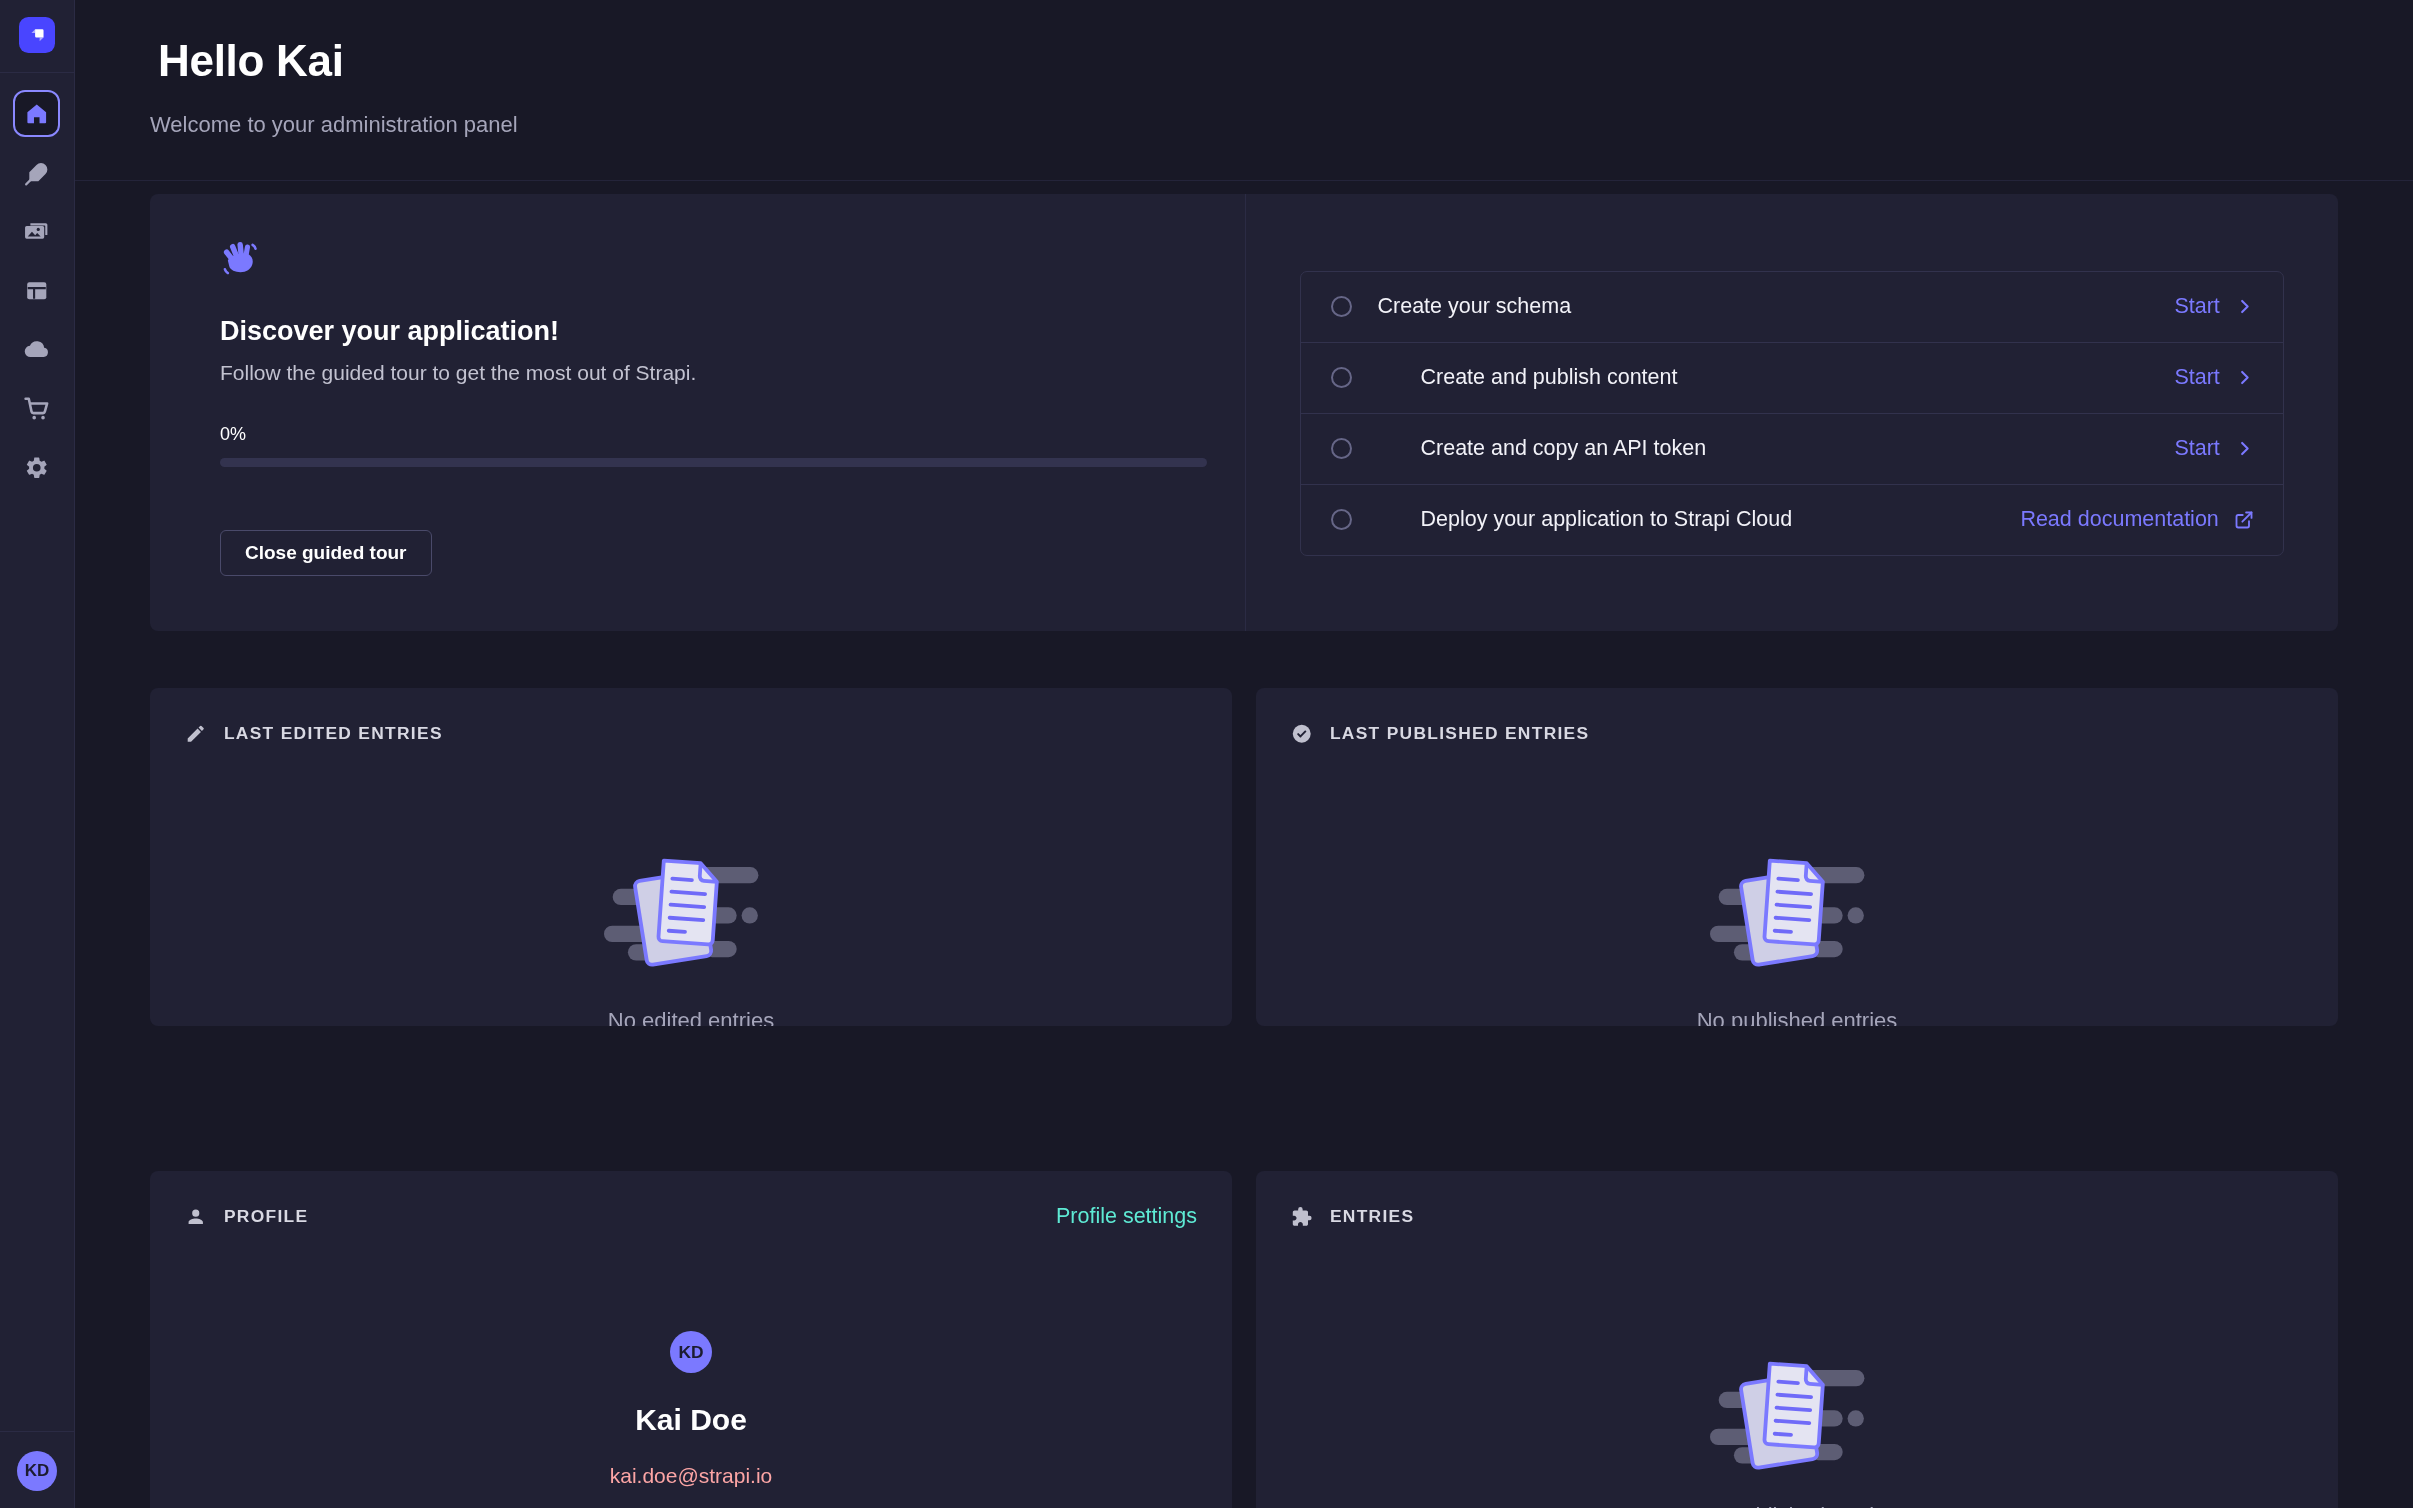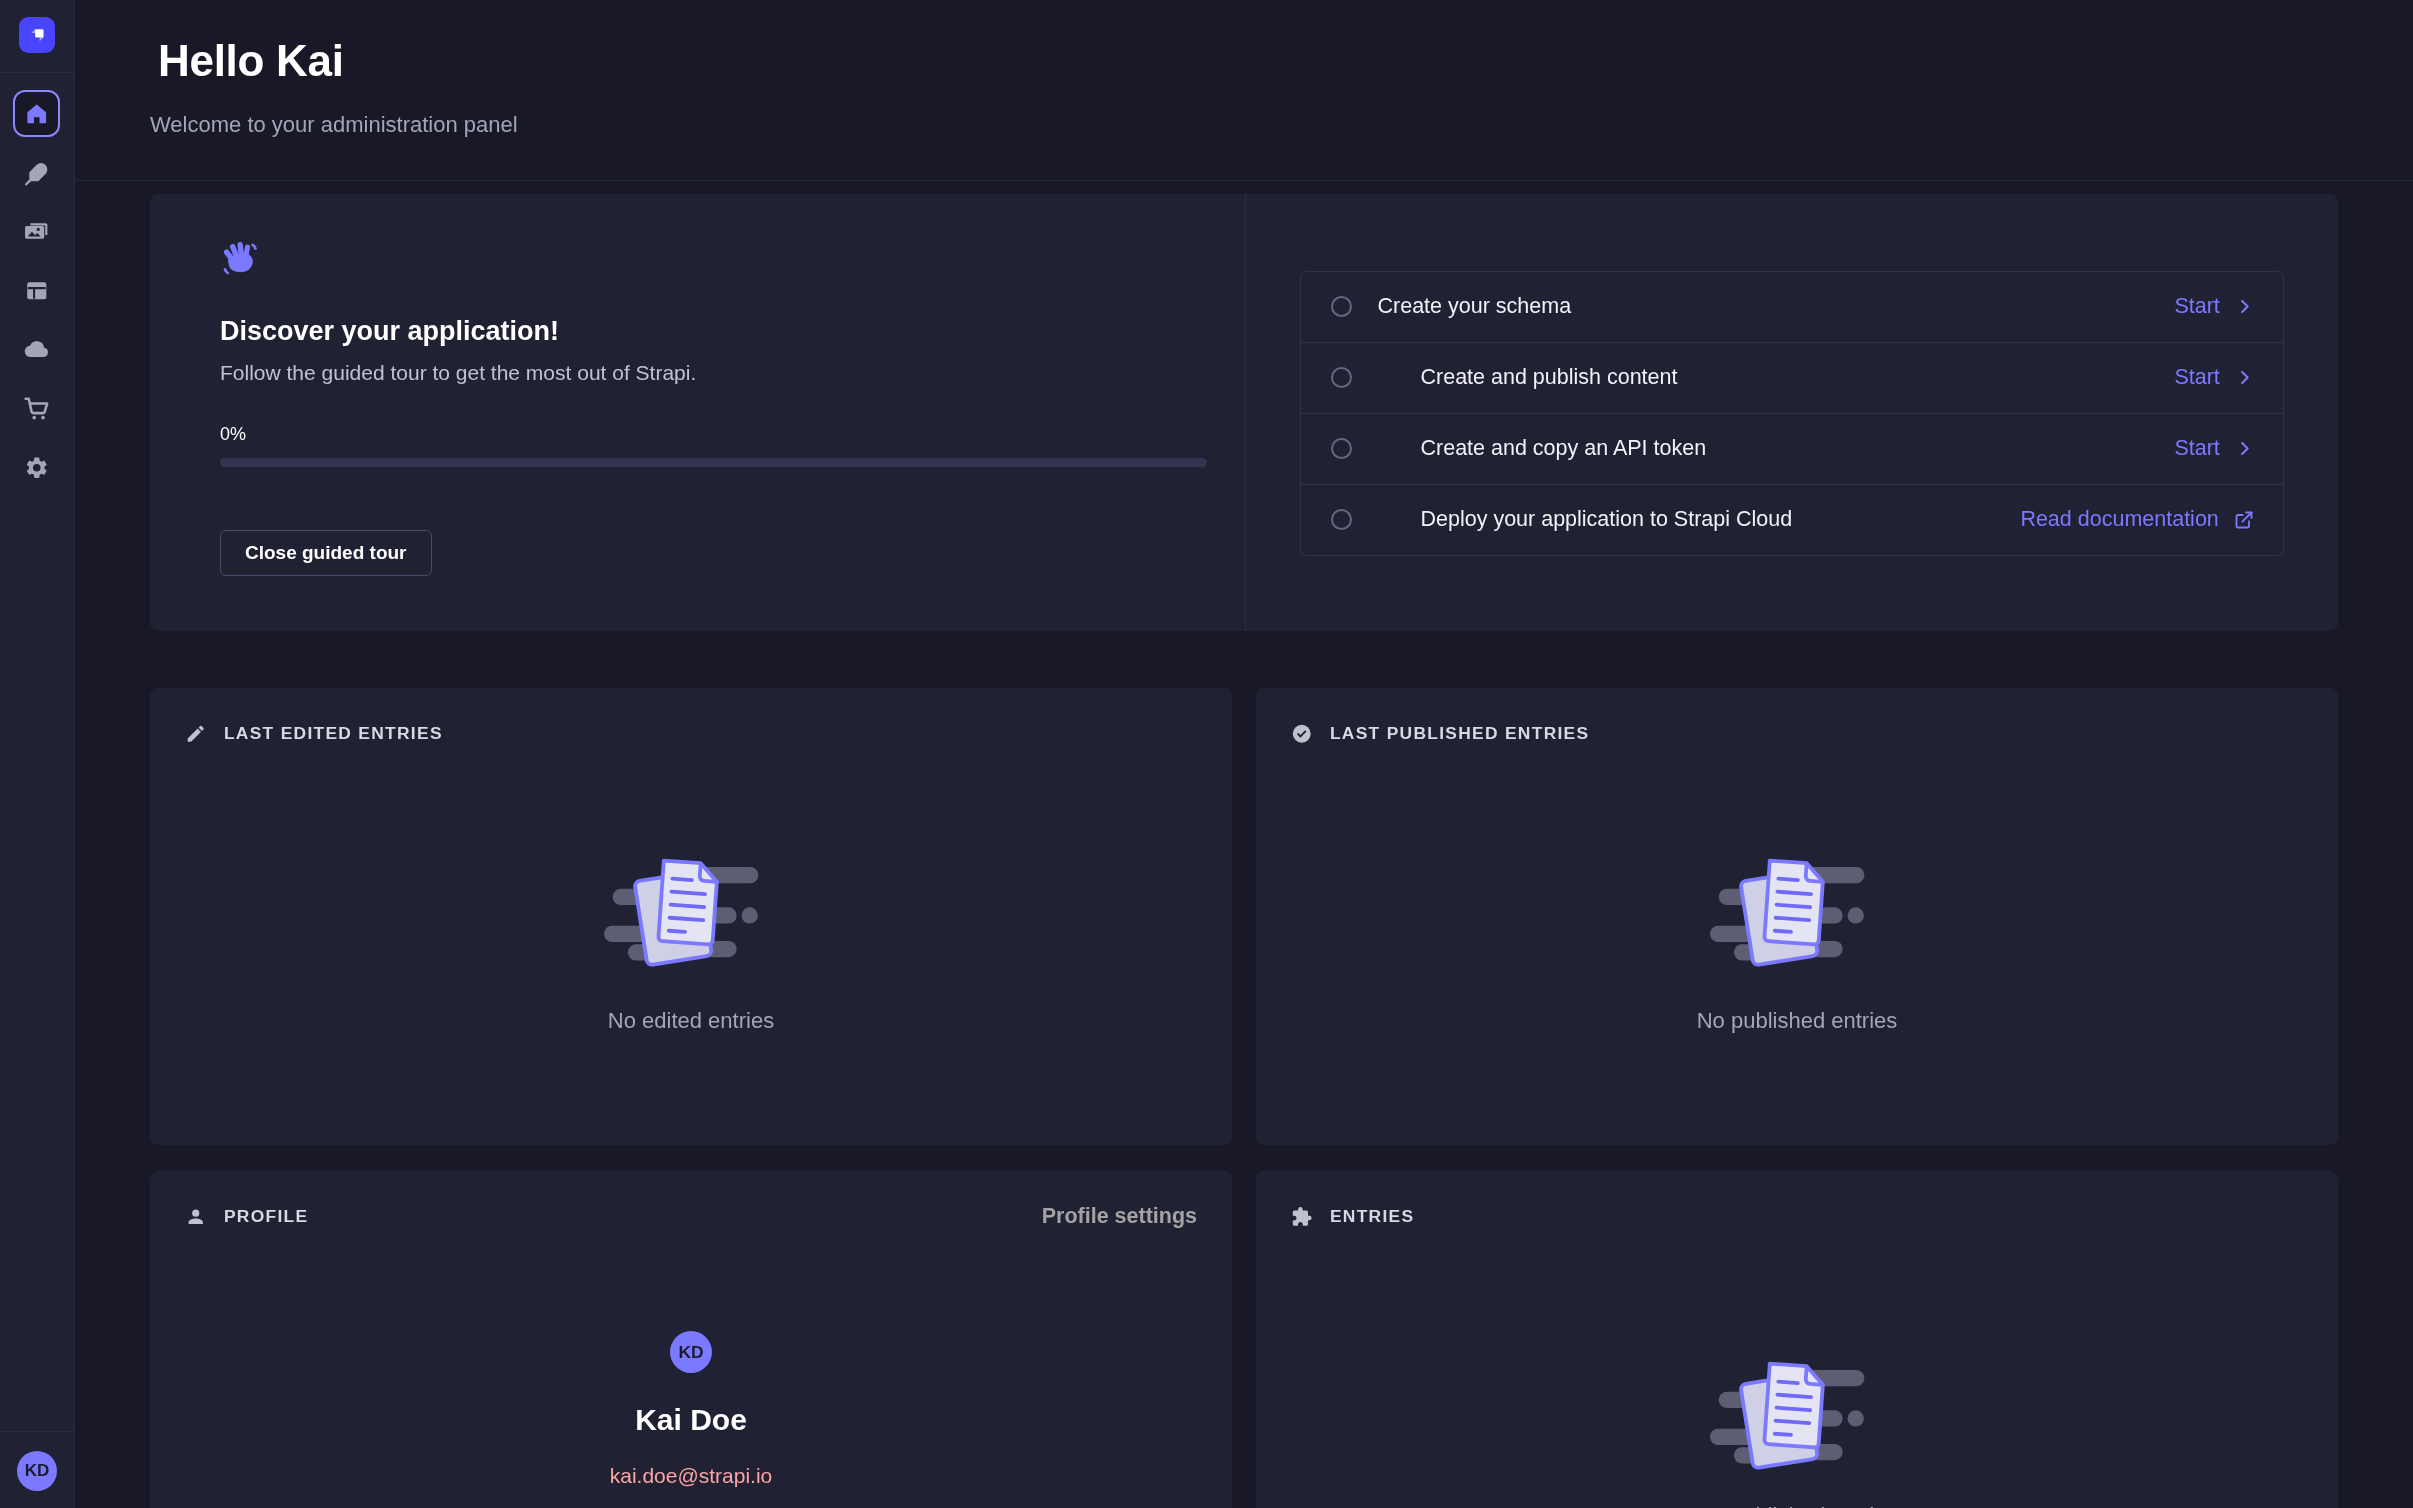--- a/index.html
+++ b/index.html
@@ -43,29 +43,29 @@
   .tasks-list{margin-top:29.5px;border:0.7px solid #32324d;border-radius:7px;}
   .task-row{height:70px;display:flex;align-items:center;padding:0 29.5px;}
   .task-row + .task-row{border-top:0.7px solid #32324d;gap:43px;}
   .task-circle{width:21.5px;height:21.5px;border:2px solid #666687;border-radius:50%;
                margin-right:25.5px;flex:none;box-sizing:border-box;cursor:pointer;}
   .task-label{font-size:21.5px;color:#f2f2f8;}
   .task-action{margin-left:auto;display:flex;align-items:center;gap:14.7px;font-size:21.5px;
                font-weight:500;color:#7b79ff;cursor:pointer;}
 
   
-  .widget{position:absolute;width:1082px;height:457px;background:#212134;border-radius:8px;
+  .widget{position:absolute;width:1082px;height:338px;background:#212134;border-radius:8px;
           overflow:hidden;box-sizing:border-box;}
   #w-edited{left:150px;top:688px;}
   #w-published{left:1256px;top:688px;}
   #w-profile{left:150px;top:1171px;height:457px;}
   #w-entries{left:1256px;top:1171px;height:457px;}
   .widget-head{display:flex;align-items:center;gap:17.4px;padding:32px 35px 0 35px;height:27px;}
   .widget-title{font-size:17.4px;font-weight:700;letter-spacing:1.3px;color:#d9d9e3;}
-  .widget-link{margin-left:auto;font-size:21.5px;font-weight:700;color:#a3a3a3;cursor:pointer;}
+  .widget-link{margin-left:auto;font-size:21.5px;font-weight:400;color:#5eead4;cursor:pointer;}
   .empty{display:flex;flex-direction:column;align-items:center;}
   .empty.row1{margin-top:98px;}
   .empty.row2{margin-top:118px;}
   .empty-text{font-size:22px;color:#a5a5ba;}
   .empty.row1 .empty-text{margin-top:32px;}
   .empty.row2 .empty-text{margin-top:24px;}
 
   .profile-body{display:flex;flex-direction:column;align-items:center;}
   .profile-avatar{margin-top:101px;width:42px;height:42px;border-radius:50%;background:#7b79ff;
                   color:#1c1c30;font-size:17.4px;font-weight:600;display:flex;align-items:center;

